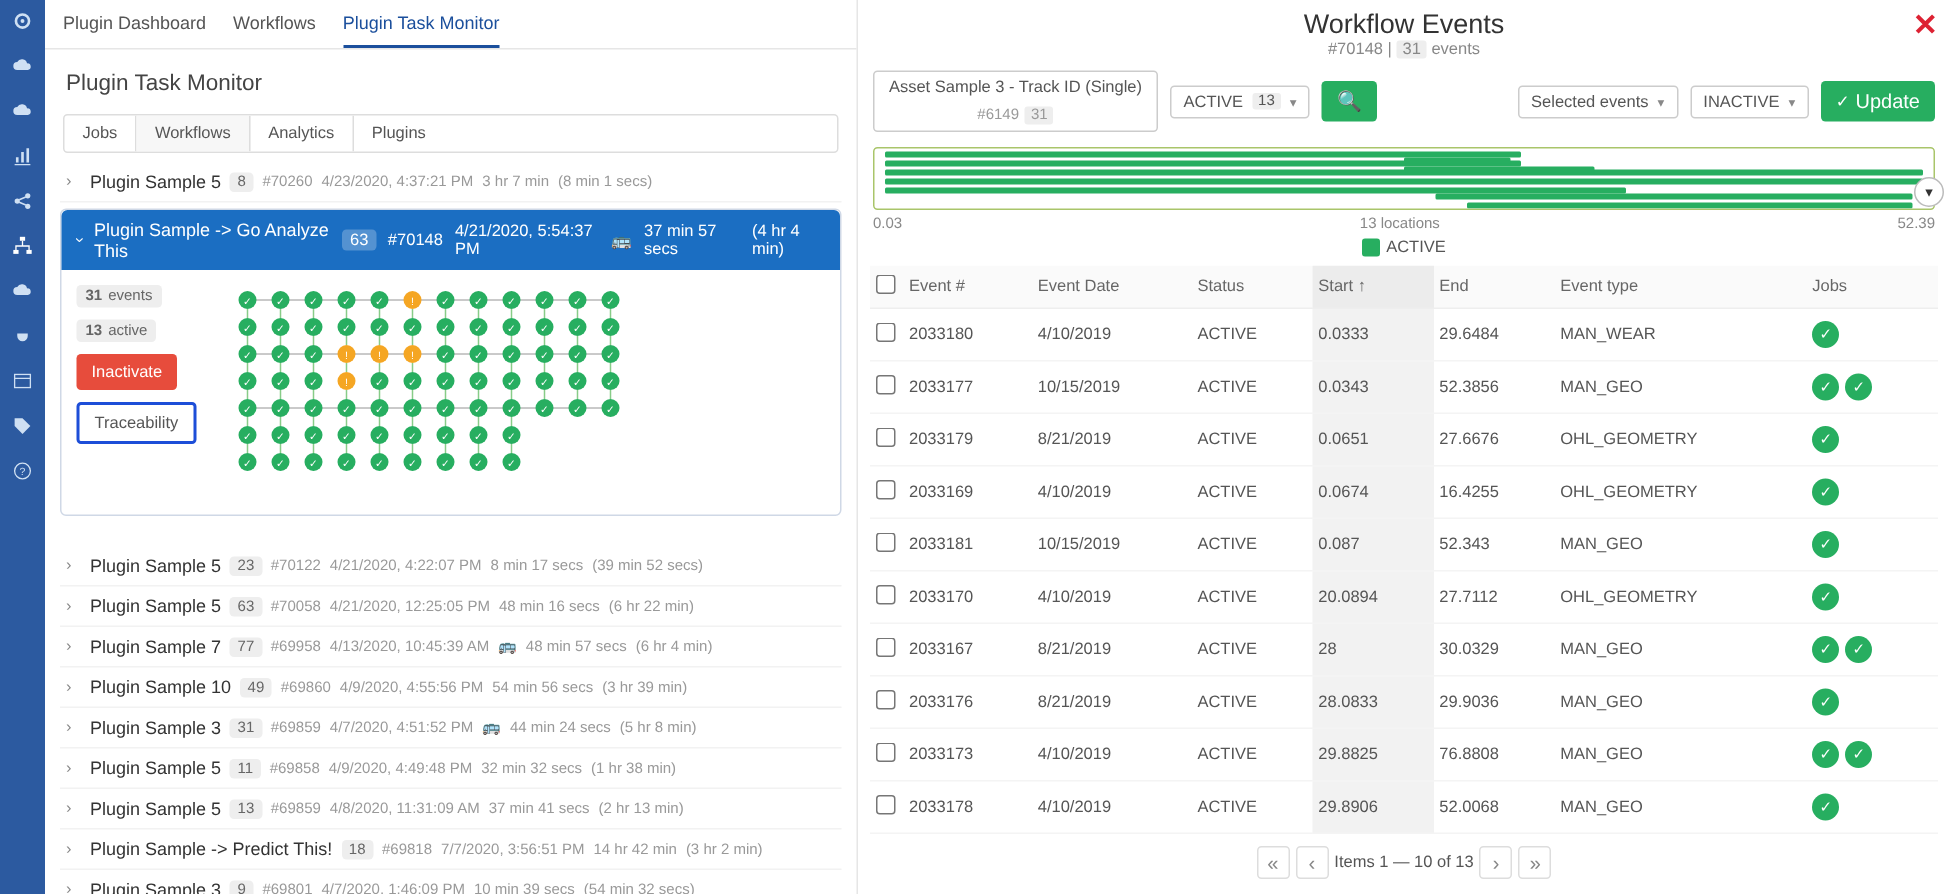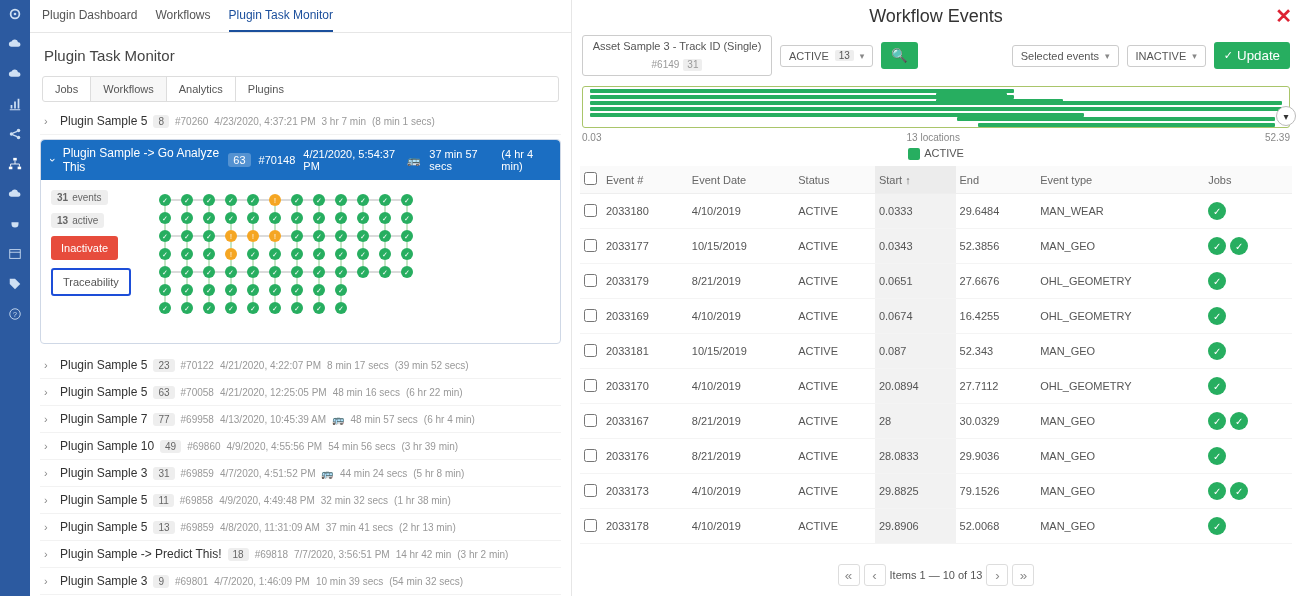--- a/index.html
+++ b/index.html
@@ -16,21 +16,21 @@
 .subtabs { display:flex; margin: 4px 12px 6px 12px; border:1px solid #ddd; border-radius:3px; overflow:hidden; font-size:11px; }
 .subtabs .stab { padding:6px 12px; border-right:1px solid #ddd; cursor:pointer; color:#555; }
 .subtabs .stab:last-child { border-right:none; }
 .subtabs .stab.active { background:#f7f7f7; }
 .wf-list { flex:1; overflow-y:auto; padding: 0 10px 10px 10px; }
 .wf-row { display:flex; align-items:center; gap:6px; padding:6px 4px; font-size:11px; color:#555; border-bottom:1px solid #f2f2f2; cursor:pointer; flex-wrap:nowrap; }
 .wf-row .chev { width:10px; color:#888; }
 .wf-row .name { color:#333; font-size:12px; }
 .wf-row .badge { background:#eee; border-radius:3px; padding:1px 5px; font-size:10px; color:#666; }
 .wf-row .meta { color:#999; font-size:10px; }
-.wf-expanded { background:#fff; border:1px solid #cfd8e6; border-radius:4px; margin:4px 0 8px 0; }
+.wf-expanded { background:#fff; border:1px solid #cfd8e6; border-radius:4px; margin:4px 0 20px 0; }
 .wf-exp-head { background:#1b6ec2; color:#fff; padding:6px 10px; display:flex; align-items:center; gap:8px; font-size:11px; border-radius:4px 4px 0 0; }
 .wf-exp-head .chevd { transform: rotate(90deg); display:inline-block; }
 .wf-exp-head .name { font-size:12px; }
 .wf-exp-head .badge { background:rgba(255,255,255,.25); border-radius:3px; padding:1px 5px; }
 .wf-exp-body { display:flex; gap:14px; padding:10px; }
 .wf-ctrl { display:flex; flex-direction:column; gap:8px; align-items:flex-start; }
 .pill { background:#eee; border-radius:3px; padding:2px 6px; font-size:10px; color:#666; display:inline-flex; gap:4px; align-items:center;}
 .btn-red { background:#e74c3c; color:#fff; border:none; padding:6px 10px; border-radius:3px; font-size:11px; cursor:pointer; }
 .btn-outline { background:#fff; border:2px solid #1d4ed8; color:#555; padding:6px 10px; border-radius:3px; font-size:11px; cursor:pointer; }
 .graph { flex:1; position:relative; min-height:140px; }
@@ -511,20 +511,23 @@
             <span class="meta">(54 min 32 secs)</span>
           </div>
         </div>
     </div>
   </div>
 
   <div class="right-pane">
     <div class="close-x">✕</div>
     <div class="r-head">
       <h2>Workflow Events</h2>
+      <div class="sub">
+        <span>#70148</span> | <span class="badge">31</span> <span>events</span>
+      </div>
     </div>
     <div class="r-toolbar">
       <div class="select-like asset-box" style="min-width:190px;">
         <span>Asset Sample 3 - Track ID (Single)</span>
         <span class="aid">
             <span>#6149</span>
             <span class="badge">31</span>
           </span>
       </div>
       <div class="select-like">
@@ -665,21 +668,21 @@
               <td>29.9036</td>
               <td>MAN_GEO</td>
               <td><span class="job-dot">✓</span></td>
             </tr>
             <tr>
               <td class="chk-cell"><input type="checkbox" style=""></td>
               <td>2033173</td>
               <td>4/10/2019</td>
               <td>ACTIVE</td>
               <td class="sorted">29.8825</td>
-              <td>79.1526</td>
+              <td>76.8808</td>
               <td>MAN_GEO</td>
               <td><span class="job-dot">✓</span><span class="job-dot">✓</span></td>
             </tr>
             <tr>
               <td class="chk-cell"><input type="checkbox" style=""></td>
               <td>2033178</td>
               <td>4/10/2019</td>
               <td>ACTIVE</td>
               <td class="sorted">29.8906</td>
               <td>52.0068</td>

